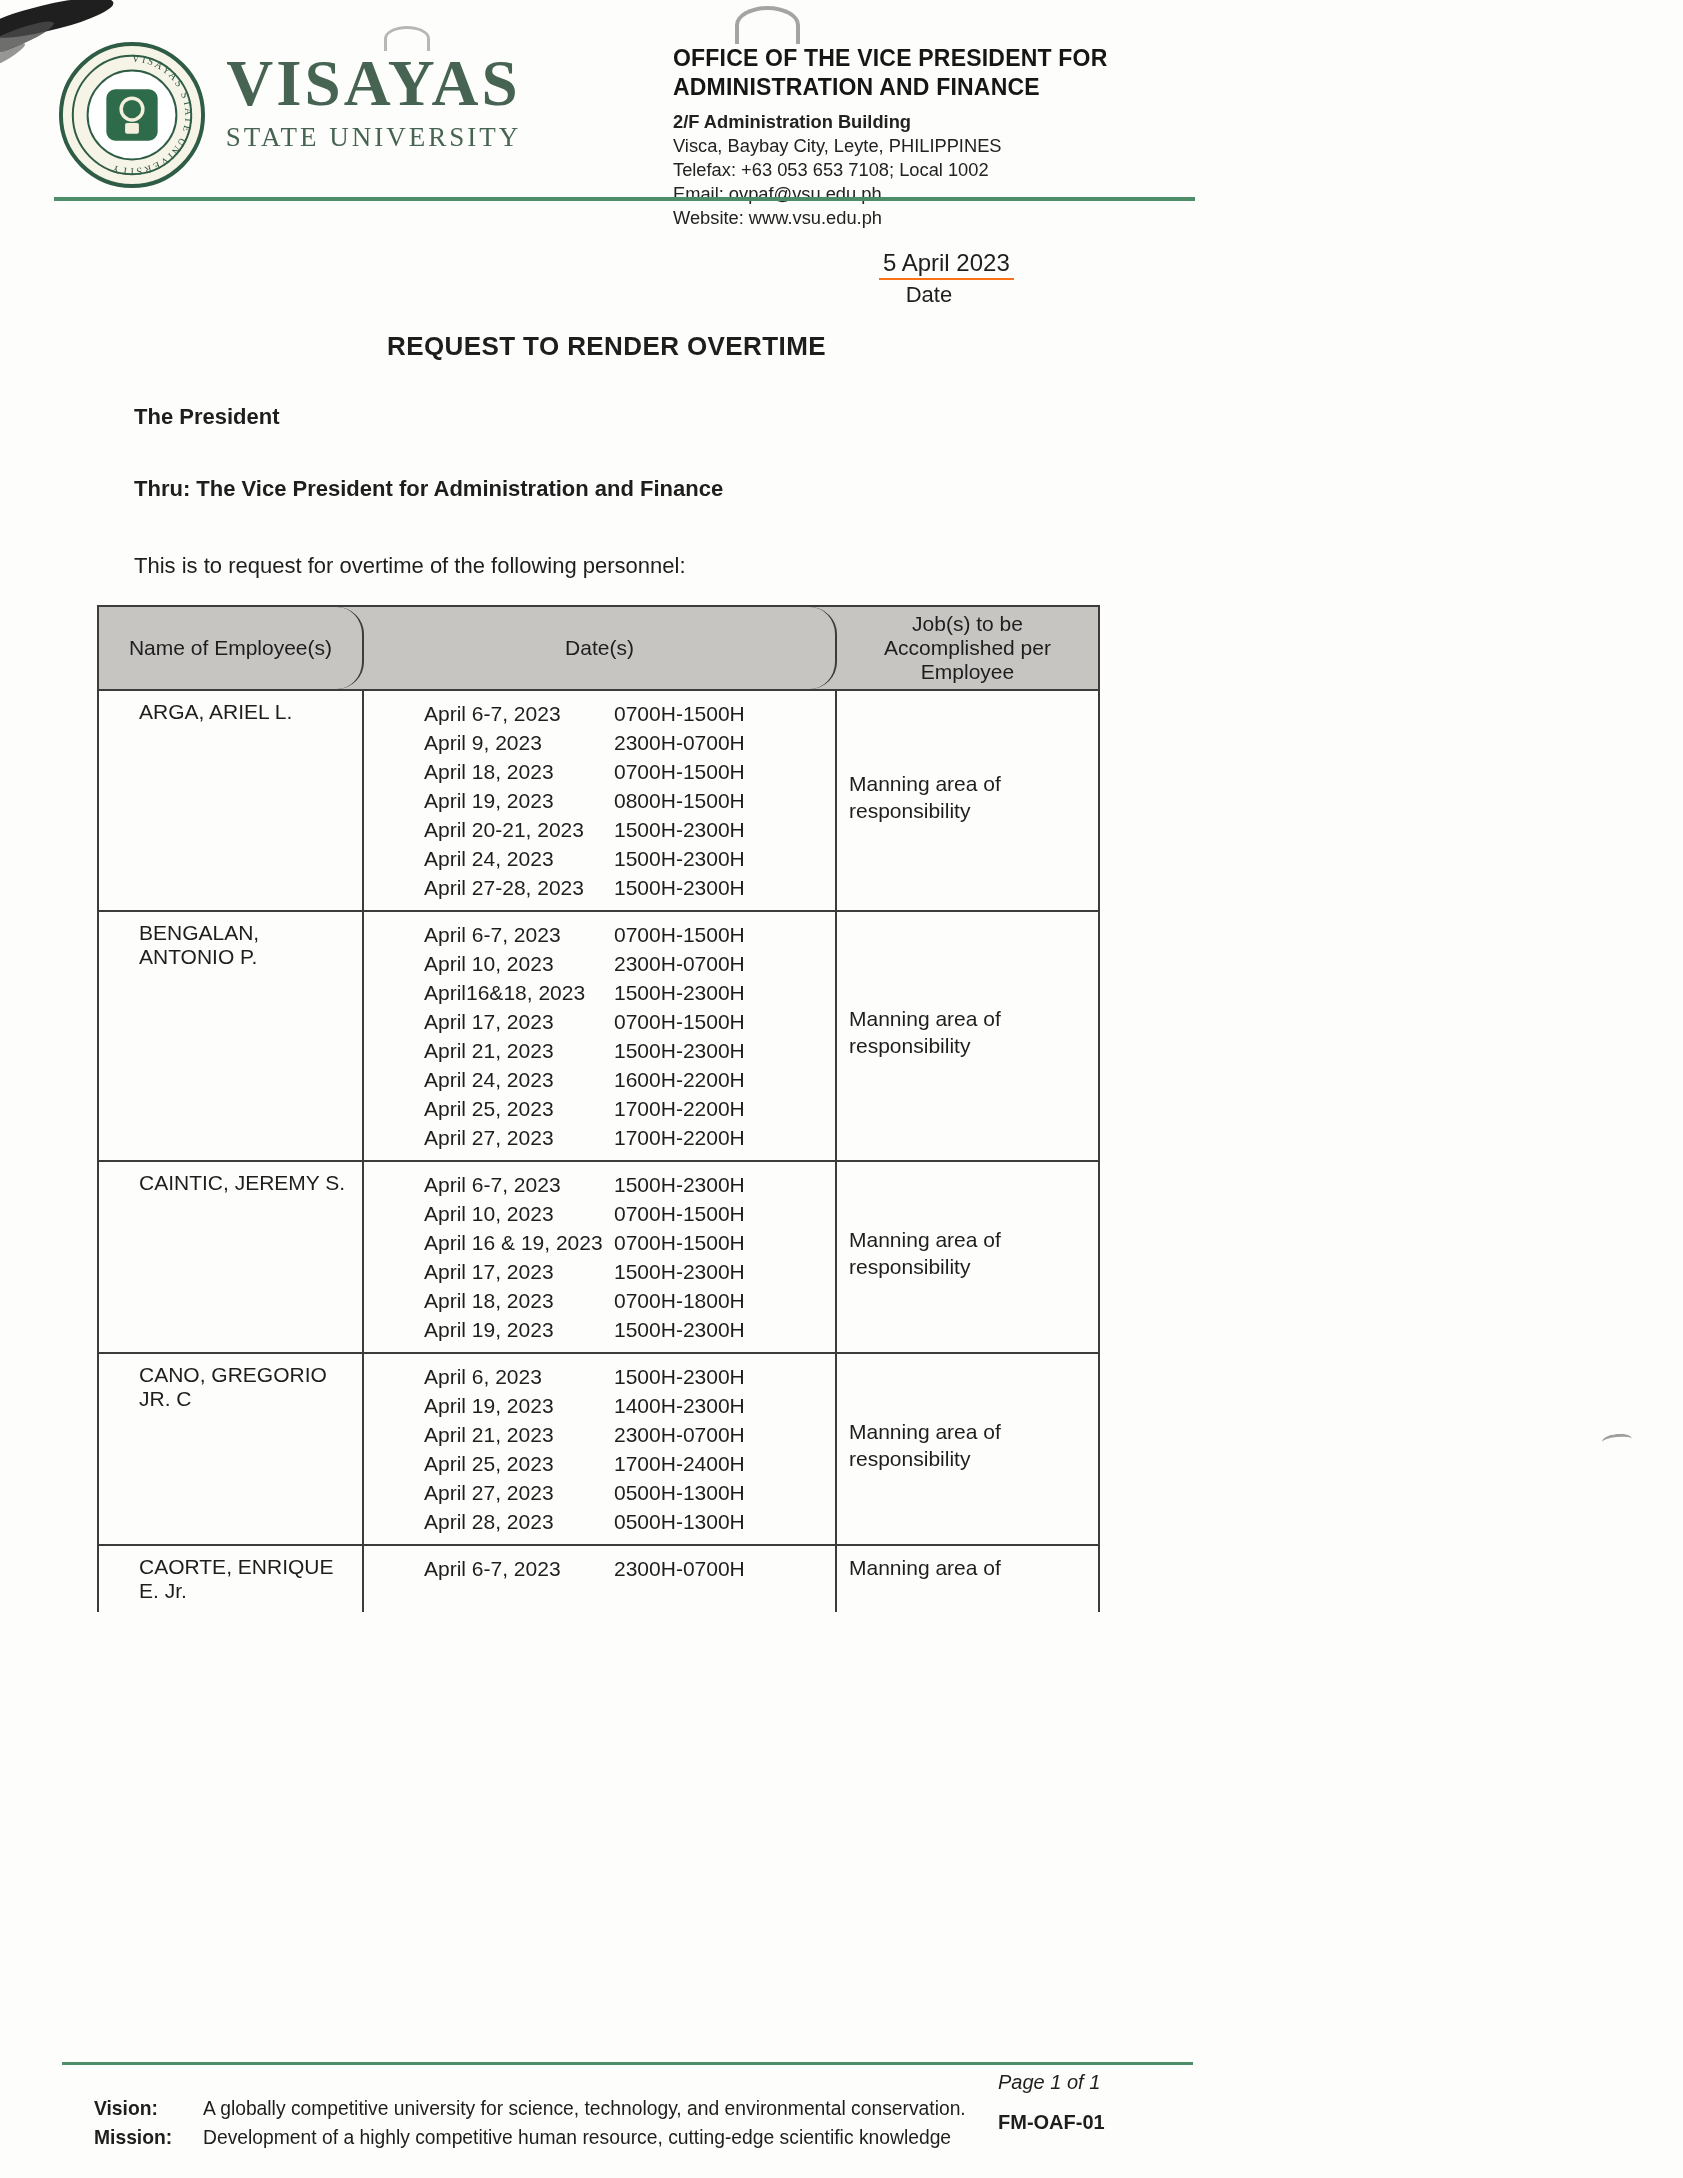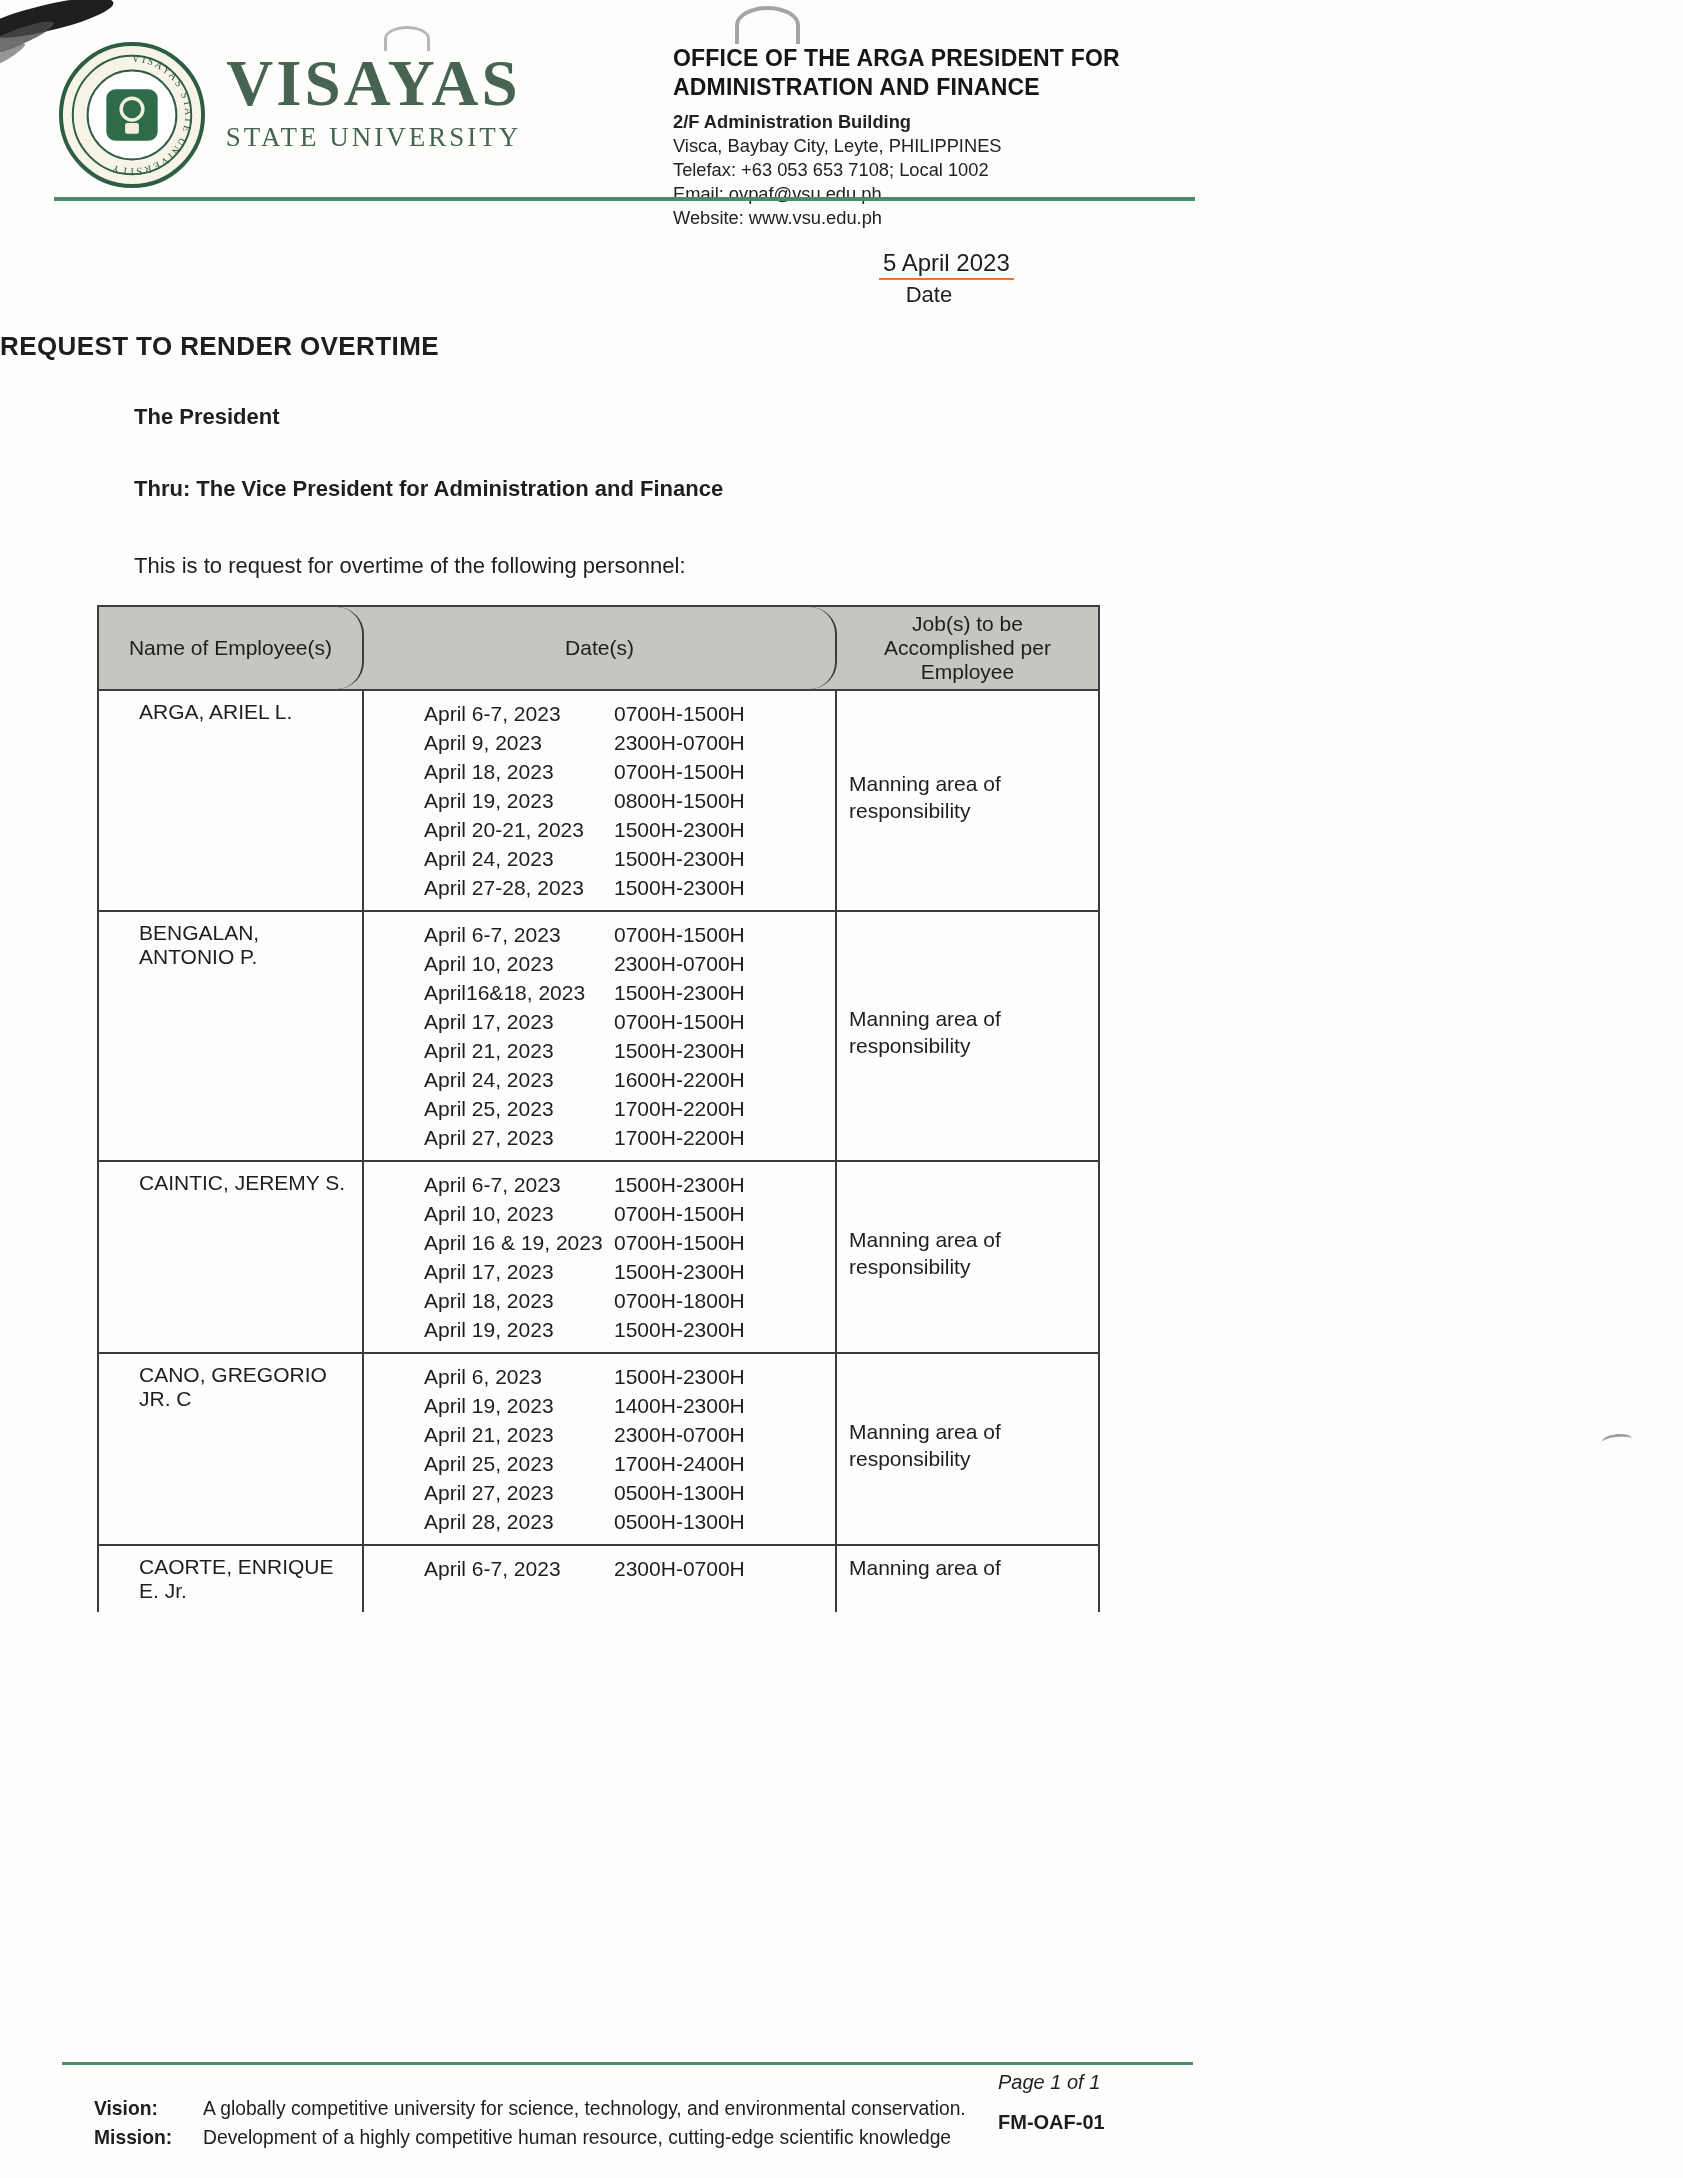--- a/index.html
+++ b/index.html
@@ -32,21 +32,21 @@
   }
   .office-block { position:absolute; top:44px; left:673px; width:475px; }
   .office-title { font-size:23px; font-weight:bold; line-height:29px; letter-spacing:0.2px; color:#161616; }
   .office-detail { font-size:18.3px; line-height:24px; color:#222; margin-top:4px; }
   .rule-top { position:absolute; top:197px; left:54px; width:1141px; height:4px; background:#4e8d6a; }
 
   
   .date-block { position:absolute; top:249px; left:844px; text-align:center; }
   .date-value { font-size:24px; border-bottom:2px solid #f97316; padding:0 4px 1px 4px; display:inline-block;margin-left:35px; }
   .date-label { font-size:22px; margin-top:2px; }
-  .doc-title { position:absolute; top:331px; left:0; width:1213px; font-size:26px; font-weight:bold; letter-spacing:0.4px; }
+  .doc-title { position:absolute; top:331px; left:0; width:1213px; text-align:center; font-size:26px; font-weight:bold; letter-spacing:0.4px; }
   .addressee { position:absolute; top:404px; left:134px; font-size:22px; font-weight:bold; }
   .thru-line { position:absolute; top:476px; left:134px; font-size:22px; font-weight:bold; }
   .intro-line { position:absolute; top:553px; left:134px; font-size:22px; }
 
   
   .otable { position:absolute; top:605px; left:97px; width:1003px; border:2px solid #3c3c3c; border-bottom:none; box-sizing:border-box; }
   .hrow, .trow { display:grid; grid-template-columns:265px 473px 1fr; }
   .hrow { background:#c7c5c2; border-bottom:2px solid #3c3c3c; }
   .hcell { padding:5px 10px; font-size:21px; display:flex; align-items:center; justify-content:center; text-align:center; border-right:2px solid #3c3c3c; min-height:46px; box-sizing:border-box; line-height:24px;border-radius:27px; }
   .hcell:last-child { border-right:none; }
@@ -98,21 +98,21 @@
       <rect x="69" y="84" width="14" height="11" rx="2" fill="#f4efdd"></rect>
     </svg>
   </div>
 
   <div class="logotype">
     <div class="big">VISAYAS</div>
     <div class="small">STATE UNIVERSITY</div>
   </div>
 
   <div class="office-block">
-    <div class="office-title">OFFICE OF THE ARGA PRESIDENT FOR</div>
+    <div class="office-title">OFFICE OF THE VICE PRESIDENT FOR</div>
     <div class="office-title">ADMINISTRATION AND FINANCE</div>
     <div class="office-detail" style="margin-top:8px;font-weight:bold;">2/F Administration Building</div>
     <div class="office-detail" style="margin-top:0;">Visca, Baybay City, Leyte, PHILIPPINES</div>
     <div class="office-detail" style="margin-top:0;">Telefax: +63 053 653 7108; Local 1002</div>
     <div class="office-detail" style="margin-top:0;">Email: ovpaf@vsu.edu.ph</div>
     <div class="office-detail" style="margin-top:0;">Website: www.vsu.edu.ph</div>
   </div>
 
   <div class="rule-top"></div>
 

